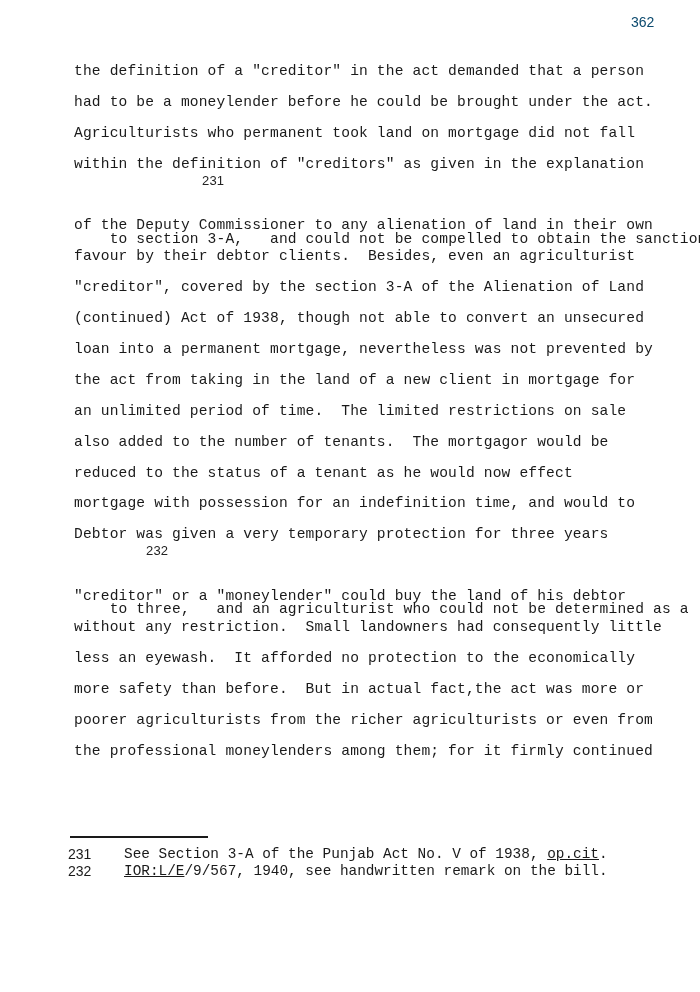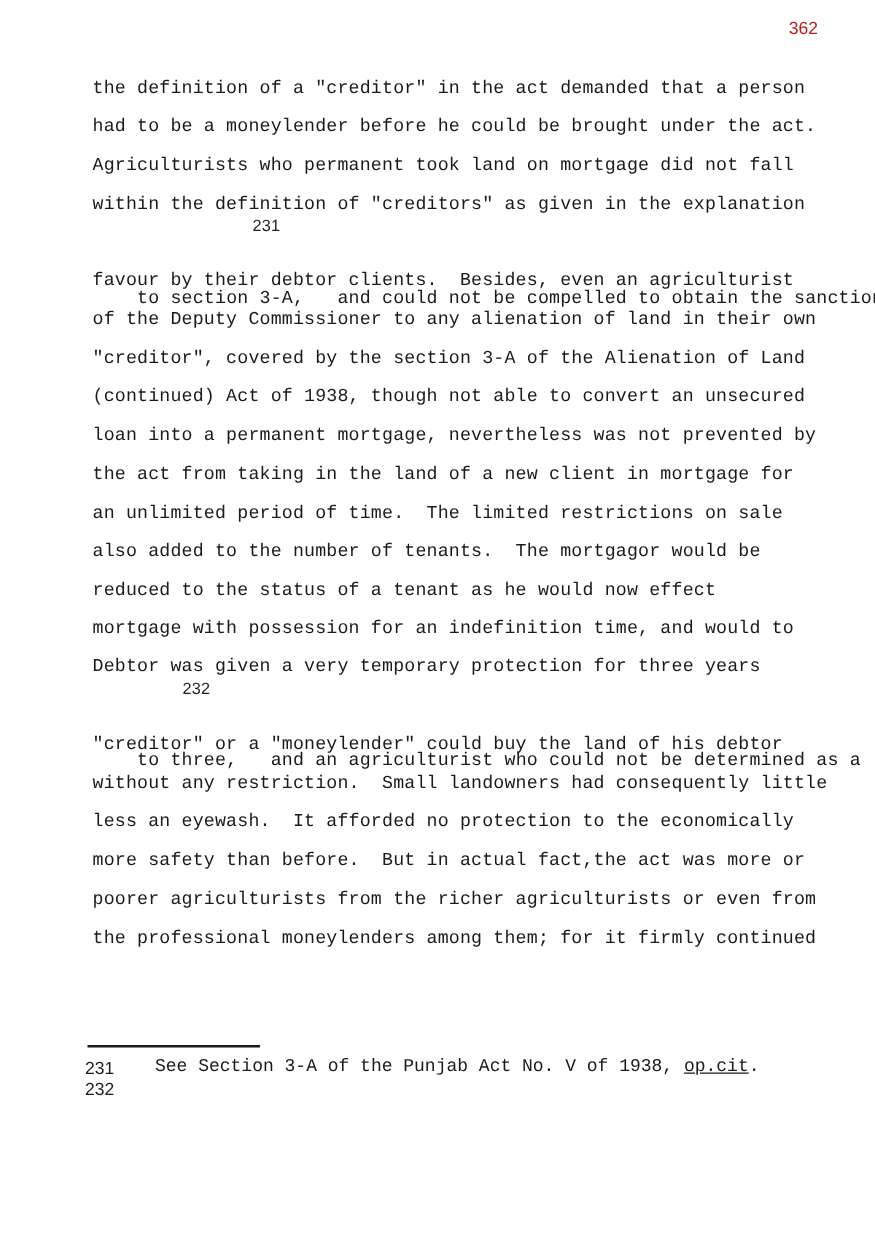--- a/index.html
+++ b/index.html
@@ -14,21 +14,21 @@
       overflow: hidden;
       font-family: "Liberation Mono", "DejaVu Sans Mono", monospace;
       color: #1a1a1a;
     }
     .page-number {
       position: absolute;
       top: 14px;
       left: 631px;
       font-family: "Liberation Sans", sans-serif;
       font-size: 14px;
-      color: #b91c1c;
+      color: #0c4a6e;
     }
     .body-text {
       position: absolute;
       left: 74px;
       top: 60px;
       width: 626px;
     }
     .line {
       height: 30.9px;
       line-height: 22px;
@@ -79,22 +79,22 @@
 
 <div class="body-text">
   <div class="line">the definition of a "creditor" in the act demanded that a person</div>
   <div class="line">had to be a moneylender before he could be brought under the act.</div>
   <div class="line">Agriculturists who permanent took land on mortgage did not fall</div>
   <div class="line">within the definition of "creditors" as given in the explanation</div>
   <div class="line">
     <span class="fn-marker" style="left:128px;">231</span>
     <span>to section 3-A,   and could not be compelled to obtain the sanction</span>
   </div>
+  <div class="line">of the Deputy Commissioner to any alienation of land in their own</div>
   <div class="line">favour by their debtor clients.  Besides, even an agriculturist</div>
-  <div class="line">of the Deputy Commissioner to any alienation of land in their own</div>
   <div class="line">"creditor", covered by the section 3-A of the Alienation of Land</div>
   <div class="line">(continued) Act of 1938, though not able to convert an unsecured</div>
   <div class="line">loan into a permanent mortgage, nevertheless was not prevented by</div>
   <div class="line">the act from taking in the land of a new client in mortgage for</div>
   <div class="line">an unlimited period of time.  The limited restrictions on sale</div>
   <div class="line">also added to the number of tenants.  The mortgagor would be</div>
   <div class="line">reduced to the status of a tenant as he would now effect</div>
   <div class="line">mortgage with possession for an indefinition time, and would to</div>
   <div class="line">Debtor was given a very temporary protection for three years</div>
   <div class="line">
@@ -111,14 +111,15 @@
 
 <div class="rule"></div>
 
 <div class="footnotes">
   <div class="footnote">
     <span class="fn-num">231</span>
     <span><span>See Section 3-A of the Punjab Act No. V of 1938, </span><span class="u">op.cit</span><span>.</span></span>
   </div>
   <div class="footnote">
     <span class="fn-num">232</span>
+    <span><span></span><span class="u">IOR:L/E</span><span>/9/567, 1940, see handwritten remark on the bill.</span></span>
   </div>
 </div>
 
 </body></html>

